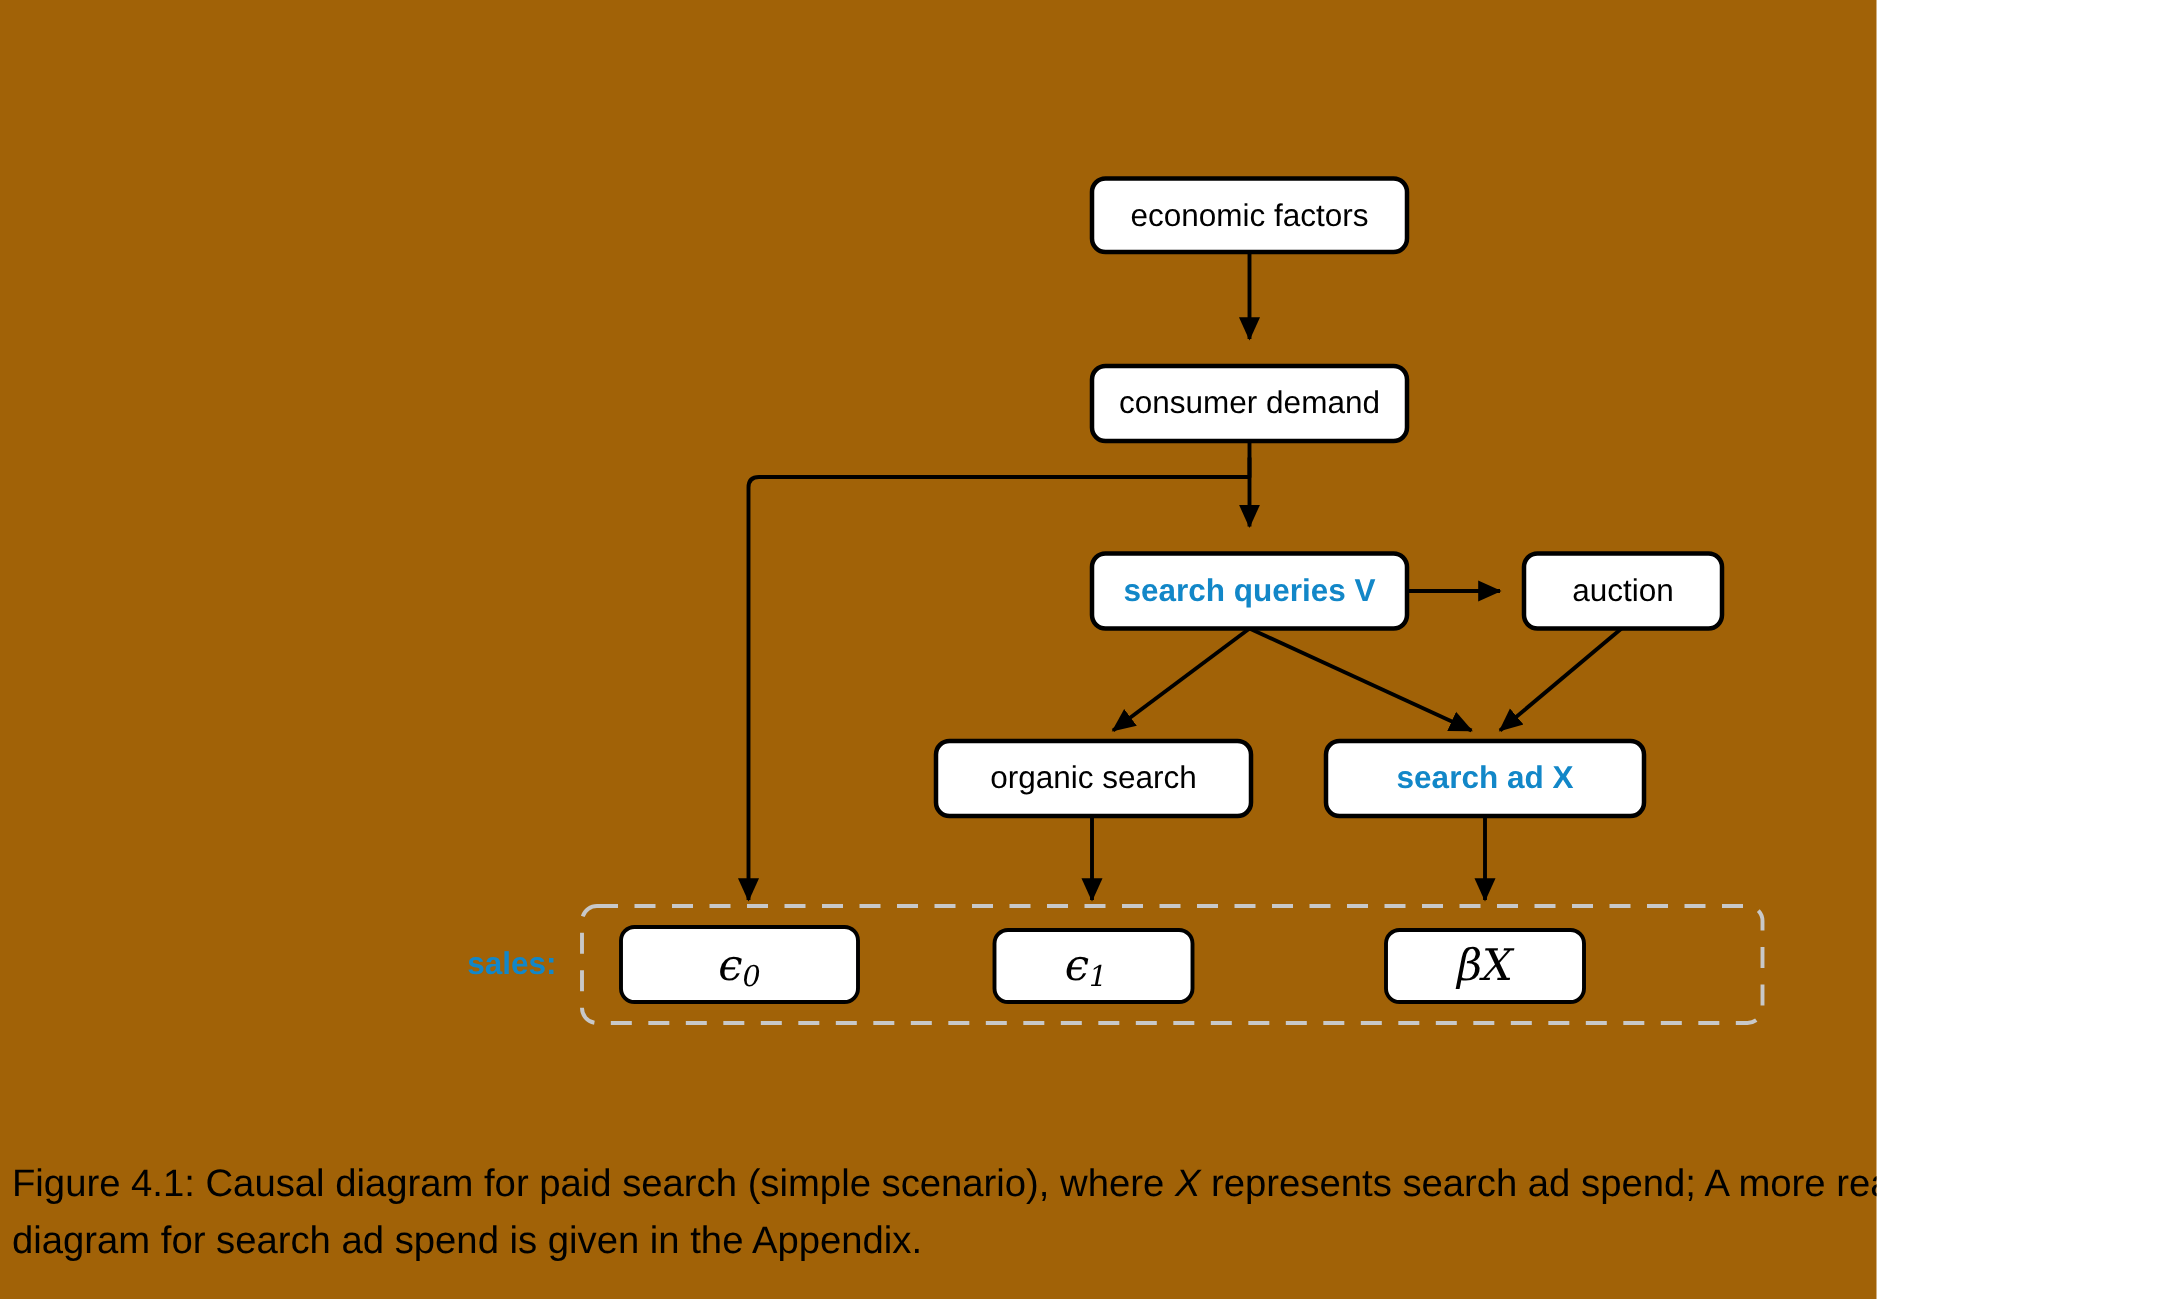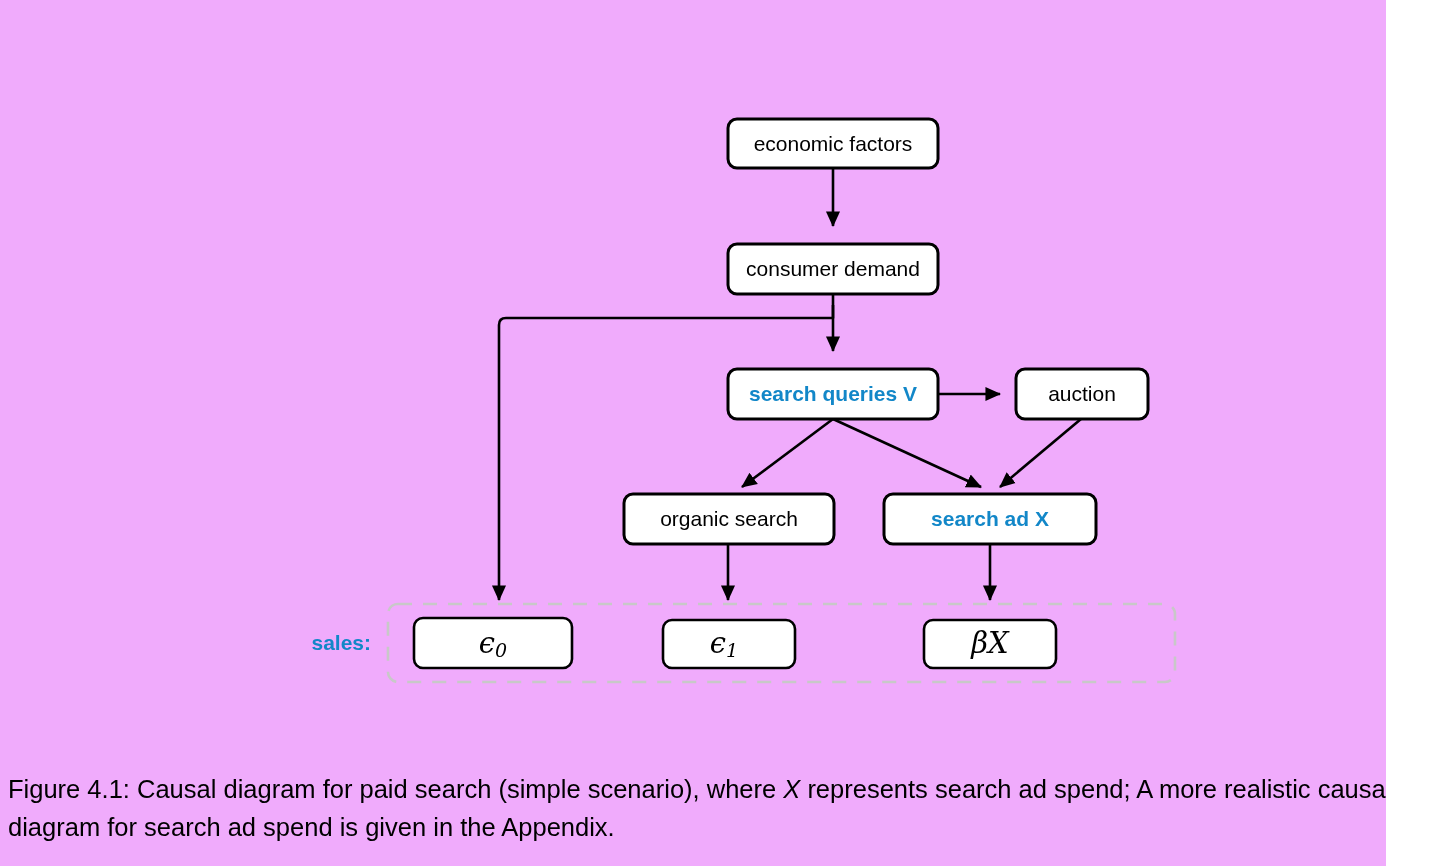--- a/index.html
+++ b/index.html
@@ -2,23 +2,23 @@
 <html><head>
 <meta charset="utf-8">
 <style>
   html, body {
     margin: 0;
     padding: 0;
     background: #ffffff;
   }
   #page {
     position: relative;
-    width: 1386px;
+    width: 1251px;
     height: 866px;
-    background: #f0abfc;
+    background: #a16207;
     overflow: hidden;
     font-family: "Liberation Sans", sans-serif;
   }
   #diagram-svg {
     position: absolute;
     left: 0;
     top: 0;
     width: 1456px;
     height: 760px;
   }

